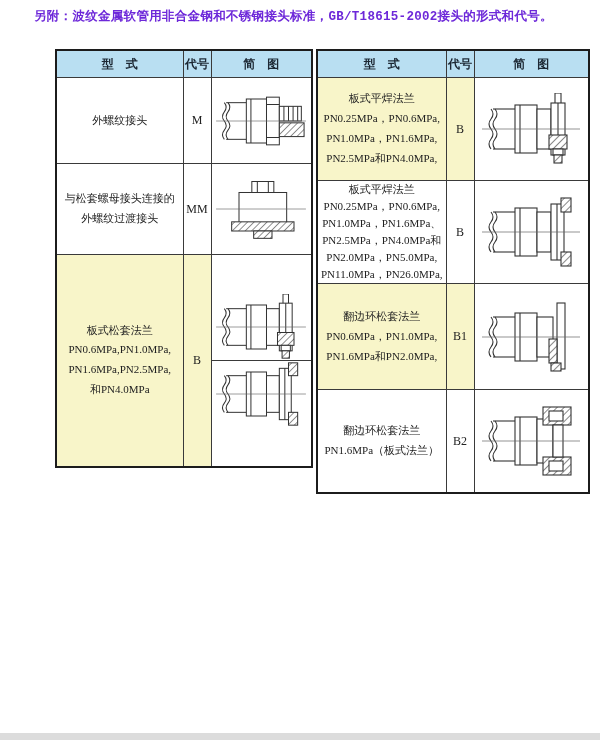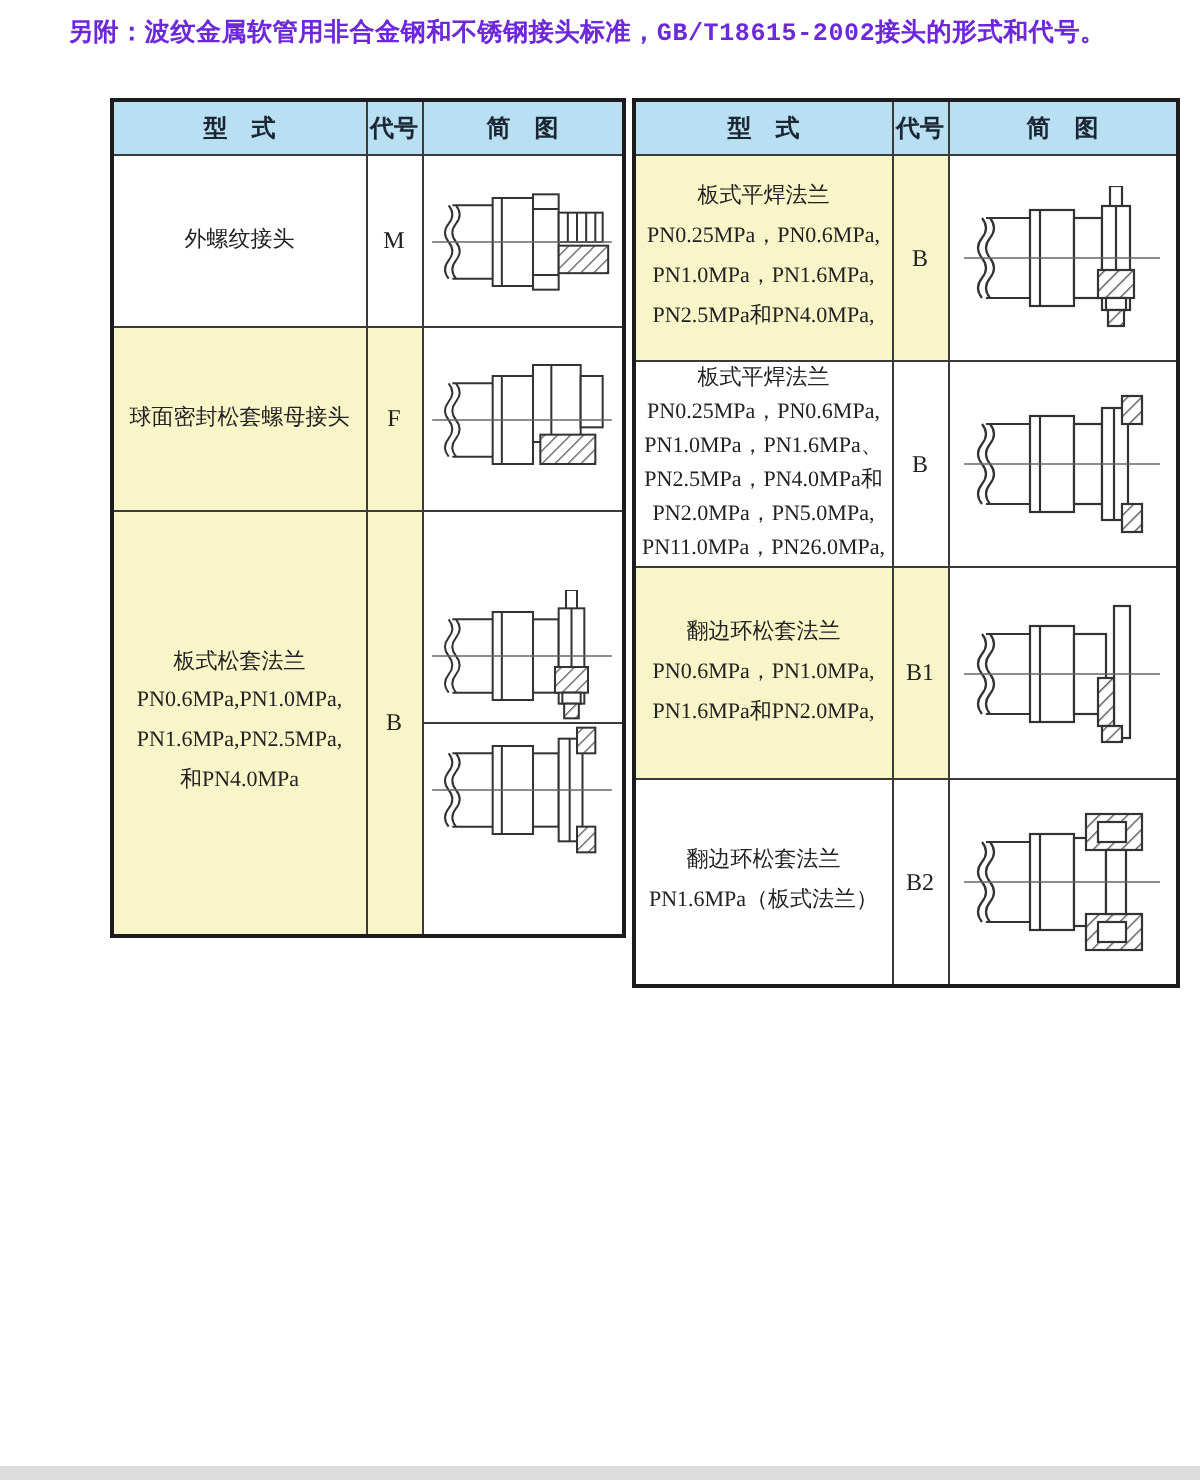--- a/index.html
+++ b/index.html
@@ -159,27 +159,28 @@
       <td class="type-cell">外螺纹接头</td>
       <td class="code-cell">M</td>
       <td class="dia-cell">
             <div class="dcell-inner">
         <svg class="dia" viewBox="0 0 100 72">
                 <use href="#d-m"></use>
               </svg>
       </div>
           </td>
     </tr>
-    <tr class="rh92 hl">
-      <td class="type-cell">球面密封松套螺母接头</td>
-      <td class="code-cell">F</td>
-      <td class="dia-cell">
-            <div class="dcell-inner">
-        <svg class="dia" viewBox="0 0 100 72">
-                <use href="#d-f"></use>
+    <tr class="rh91">
+      <td class="type-cell">与松套螺母接头连接的
+外螺纹过渡接头</td>
+      <td class="code-cell">MM</td>
+      <td class="dia-cell">
+            <div class="dcell-inner">
+        <svg class="dia" viewBox="0 0 100 72">
+                <use href="#d-mm"></use>
               </svg>
       </div>
           </td>
     </tr>
     <tr class="rh177 hl">
       <td class="type-cell">板式松套法兰
 PN0.6MPa,PN1.0MPa,
 PN1.6MPa,PN2.5MPa,
 和PN4.0MPa</td>
       <td class="code-cell">B</td>

